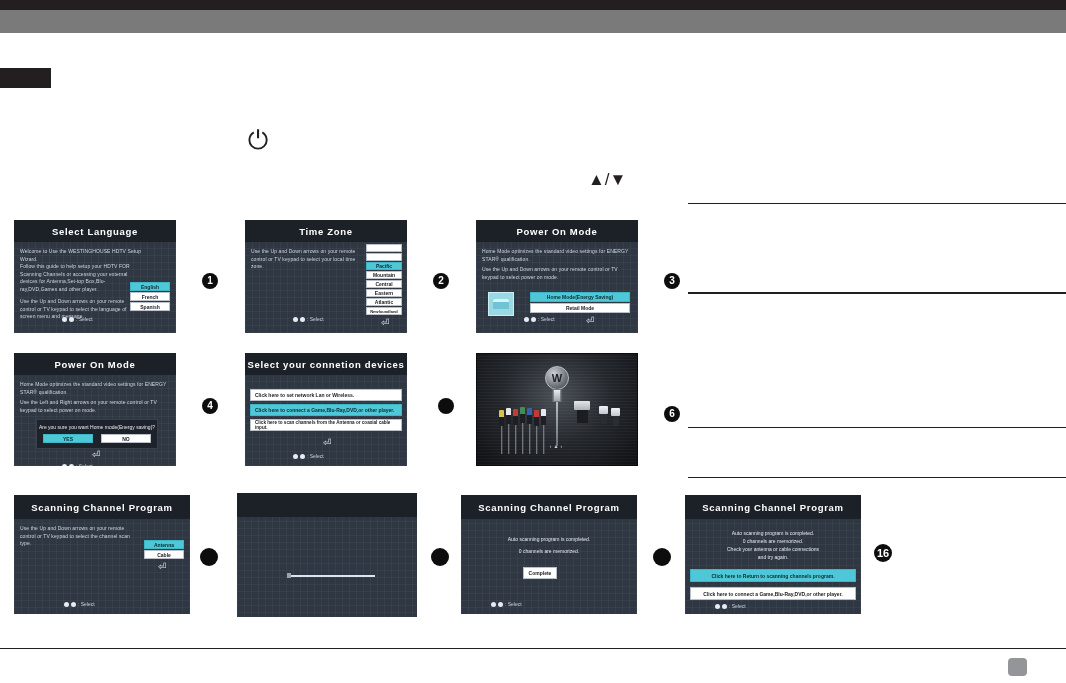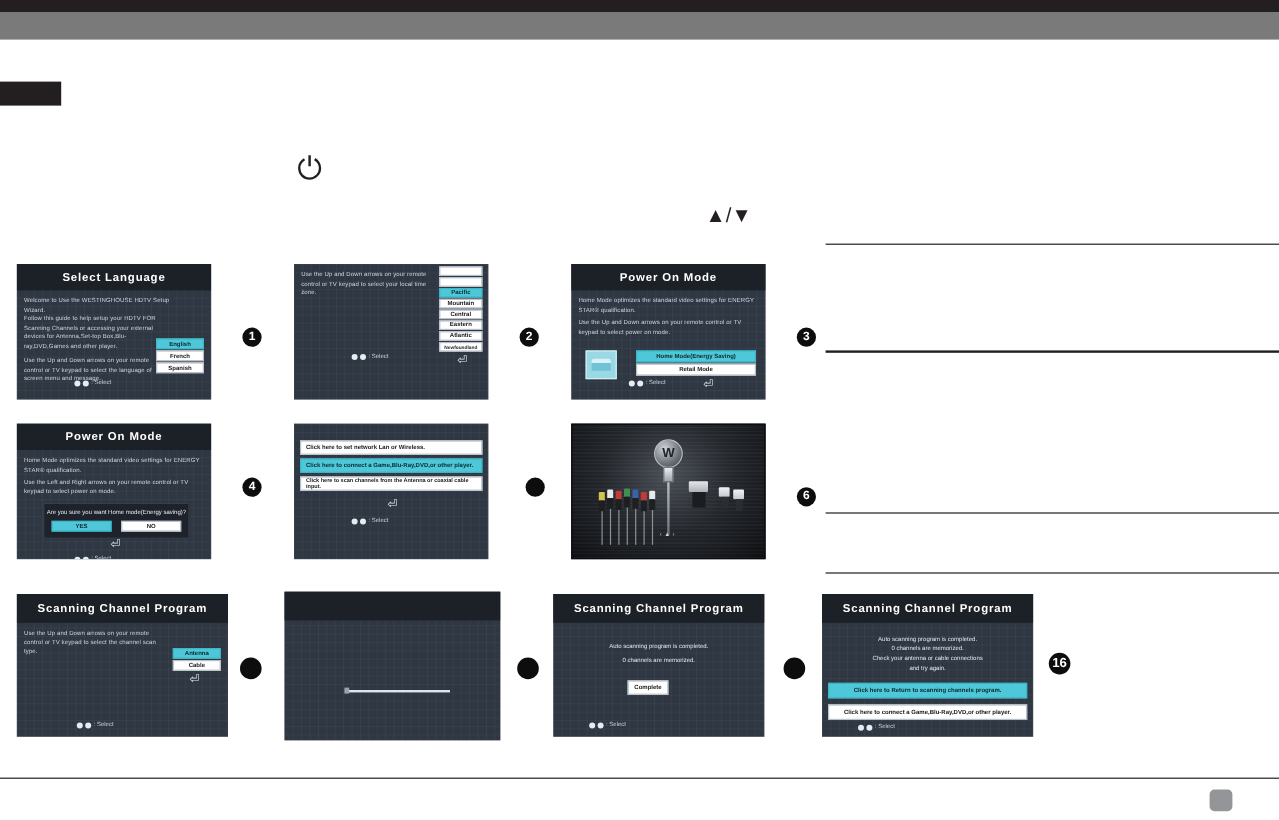--- a/index.html
+++ b/index.html
@@ -184,20 +184,21 @@
     <div class="select-hint" style="left:48px;top:74px;">
       <span class="hint-dot"></span>
       <span class="hint-dot"></span>
       <span>: Select</span>
     </div>
   </div>
 </div>
 <div class="abs badge b16" style="left:202px;top:273px;">1</div>
 
 <div class="panel" id="panel-2" style="left:245px;top:220px;width:162px;height:113px;">
+  <div class="panel-title">Time Zone</div>
   <div class="panel-body">
     <div class="body-text" style="left:6px;top:6px;width:110px;">Use the Up and Down arrows on your remote control or TV keypad to select your local time zone.</div>
 
     <div class="opt blankrow" style="left:121px;top:2px;width:36px;height:8px;"></div>
     <div class="opt blankrow" style="left:121px;top:11px;width:36px;height:8px;"></div>
     <div class="opt sel" style="left:121px;top:20px;width:36px;height:8px;">Pacific</div>
     <div class="opt" style="left:121px;top:29px;width:36px;height:8px;">Mountain</div>
     <div class="opt" style="left:121px;top:38px;width:36px;height:8px;">Central</div>
     <div class="opt" style="left:121px;top:47px;width:36px;height:8px;">Eastern</div>
     <div class="opt" style="left:121px;top:56px;width:36px;height:8px;">Atlantic</div>
@@ -255,20 +256,21 @@
     <div class="select-hint" style="left:48px;top:88px;">
       <span class="hint-dot"></span>
       <span class="hint-dot"></span>
       <span>: Select</span>
     </div>
   </div>
 </div>
 <div class="abs badge b16" style="left:202px;top:398px;">4</div>
 
 <div class="panel" id="panel-5" style="left:245px;top:353px;width:162px;height:113px;">
+  <div class="panel-title">Select your connetion devices</div>
   <div class="panel-body">
     <div class="opt leftalign" style="left:5px;top:14px;width:152px;height:12px;">Click here to set network Lan or Wireless.</div>
     <div class="opt leftalign sel" style="left:5px;top:29px;width:152px;height:12px;">Click here to connect a Game,Blu-Ray,DVD,or other player.</div>
     <div class="opt leftalign" style="left:5px;top:44px;width:152px;height:12px;font-size:4.6px;">Click here to scan channels from the Antenna or coaxial cable input.</div>
 
     <div class="back-arrow" style="left:78px;top:63px;">⏎</div>
 
     <div class="select-hint" style="left:48px;top:78px;">
       <span class="hint-dot"></span>
       <span class="hint-dot"></span>

